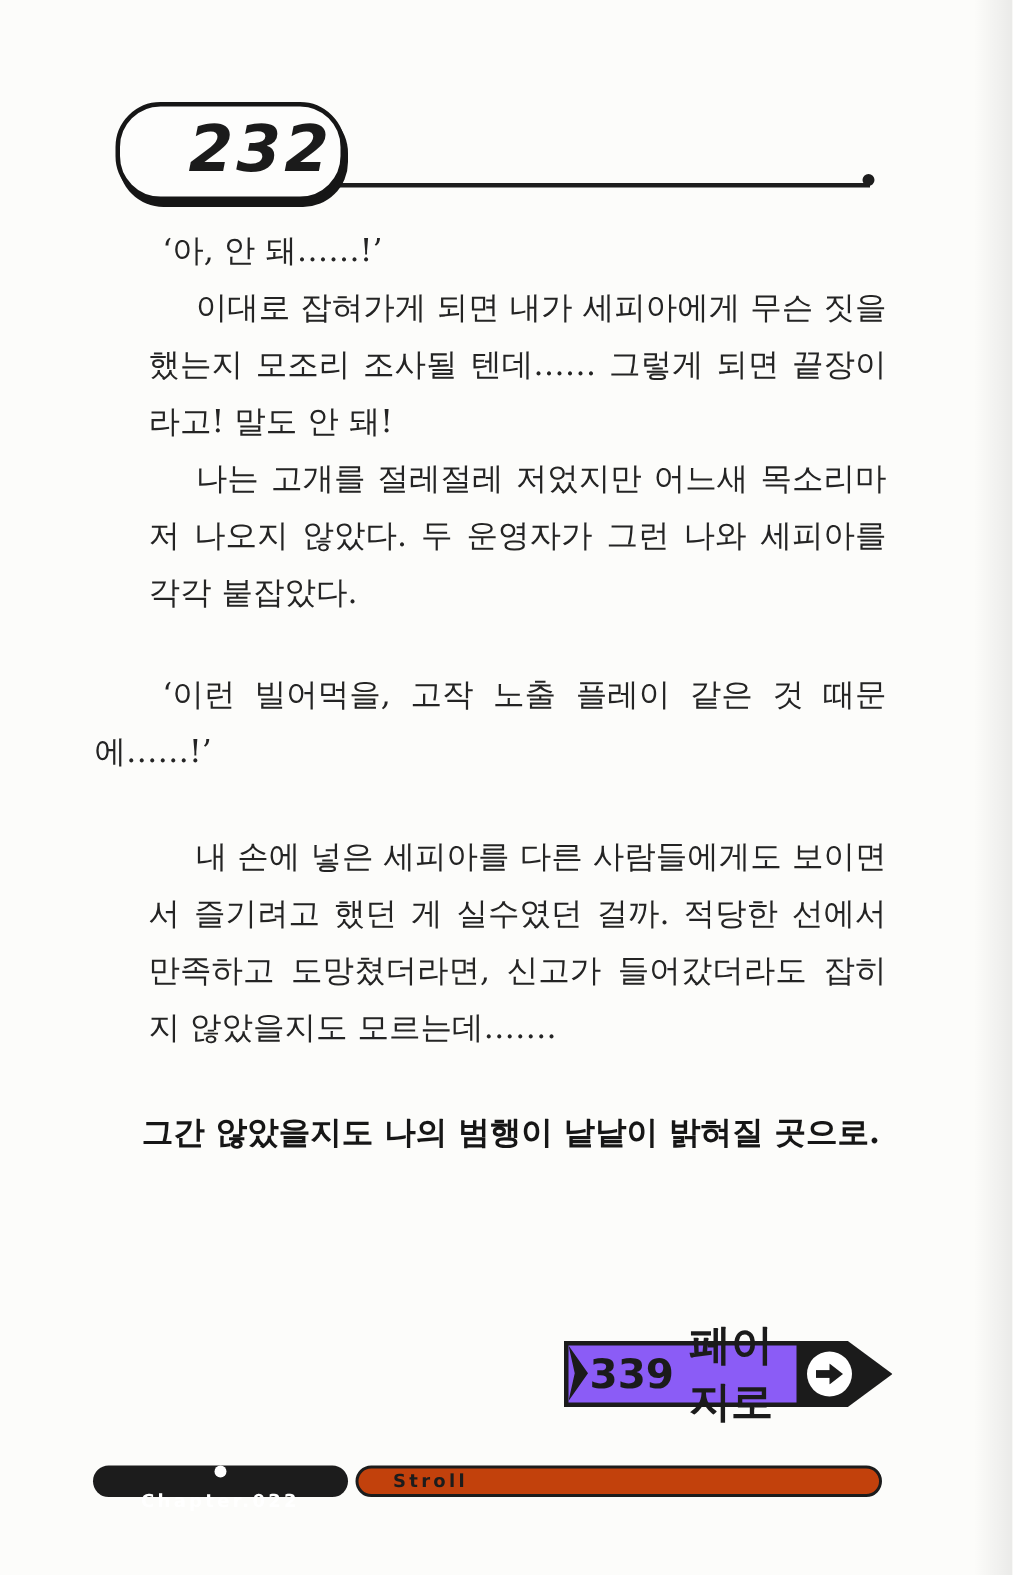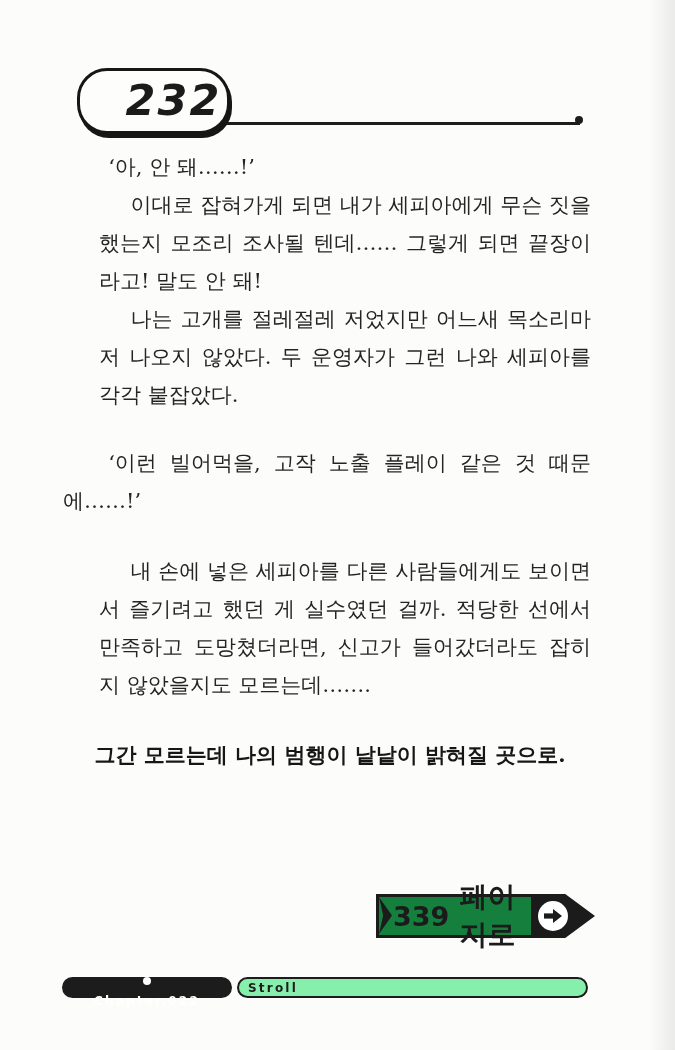--- a/index.html
+++ b/index.html
@@ -59,21 +59,21 @@
   .gap-2 { margin-top: 32px !important; }
 
   
   .jump-badge {
     position: absolute; top: 894px; right: 80px;
     height: 44px; display: flex; align-items: stretch;
     cursor: pointer; z-index: 3;
   }
   .jump-label-box {
     position: relative;
-    background: #15803d;
+    background: #8b5cf6;
     border: 3.5px solid #1b1b1b;
     display: flex; align-items: center; justify-content: center;
     gap: 10px;
     width: 158px; height: 44px;
     padding-left: 14px;
   }
   .jump-notch {
     position: absolute; left: 0; top: 0;
     width: 13px; height: 37px;
     background: #1b1b1b;
@@ -113,24 +113,24 @@
     flex: 0 0 auto;
   }
   .chapter-pill .label {
     font-family: "DejaVu Sans", "Liberation Sans", sans-serif;
     font-weight: bold; font-size: 12px; letter-spacing: 2.2px;
     color: #ffffff; white-space: nowrap; transform: translateY(-0.5px);
   }
   .section-pill {
     position: absolute; left: 237px; top: 977px;
     width: 351px; height: 21px;
-    background: #86efac;
+    background: #c2410c;
     border: 2px solid #1c1c1c; border-radius: 11px;
     display: flex; align-items: center;
-    padding: 0 9px;
+    padding: 0 23px;
   }
   .section-pill .label {
     font-family: "DejaVu Sans", "Liberation Sans", sans-serif;
     font-weight: bold; font-size: 12px; letter-spacing: 2.2px;
     color: #1c1c1c; white-space: nowrap; transform: translateY(-0.5px);
   }
 
   
   .edge-shadow {
     position: absolute; top: 0; right: 0; width: 26px; height: 100%;
@@ -148,21 +148,21 @@
   </div>
   <div class="header-rule"></div>
   <div class="header-rule-end"></div>
 
   <div class="body-text" id="paragraphs">
       <p class="para dialogue gap-0">‘아, 안 돼……!’</p>
       <p class="para body gap-0">이대로 잡혀가게 되면 내가 세피아에게 무슨 짓을 했는지 모조리 조사될 텐데…… 그렇게 되면 끝장이라고! 말도 안 돼!</p>
       <p class="para body gap-0">나는 고개를 절레절레 저었지만 어느새 목소리마저 나오지 않았다. 두 운영자가 그런 나와 세피아를 각각 붙잡았다.</p>
       <p class="para dialogue gap-1">‘이런 빌어먹을, 고작 노출 플레이 같은 것 때문에……!’</p>
       <p class="para body gap-2">내 손에 넣은 세피아를 다른 사람들에게도 보이면서 즐기려고 했던 게 실수였던 걸까. 적당한 선에서 만족하고 도망쳤더라면, 신고가 들어갔더라도 잡히지 않았을지도 모르는데…….</p>
-      <p class="para emphasis gap-2">그간 모르는데 나의 범행이 낱낱이 밝혀질 곳으로.</p>
+      <p class="para emphasis gap-2">그간 않았을지도 나의 범행이 낱낱이 밝혀질 곳으로.</p>
     </div>
 
   <div class="jump-badge">
     <div class="jump-label-box">
       <span class="jump-notch"></span>
       <span class="jump-number">339</span>
       <span class="jump-suffix">페이지로</span>
     </div>
     <div class="jump-pentagon">
       <span class="jump-circle">

